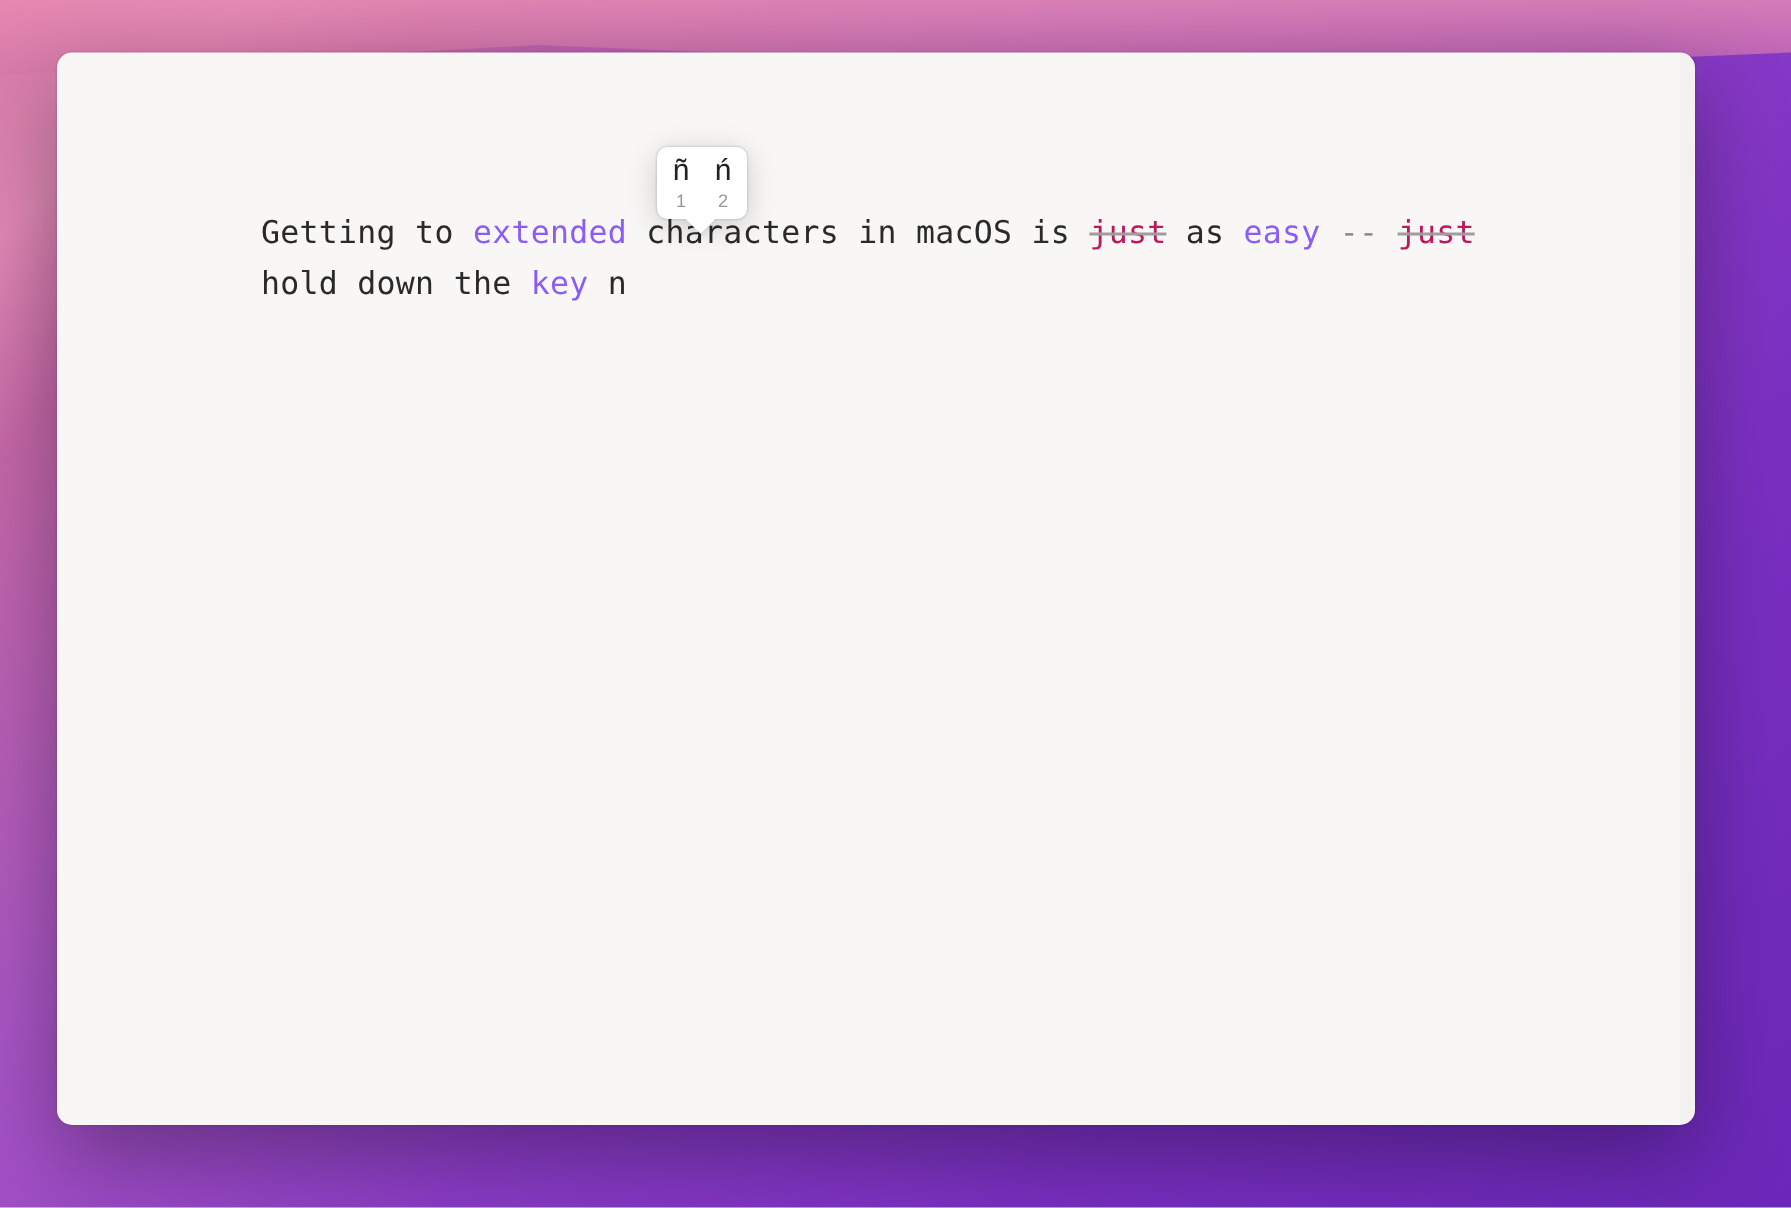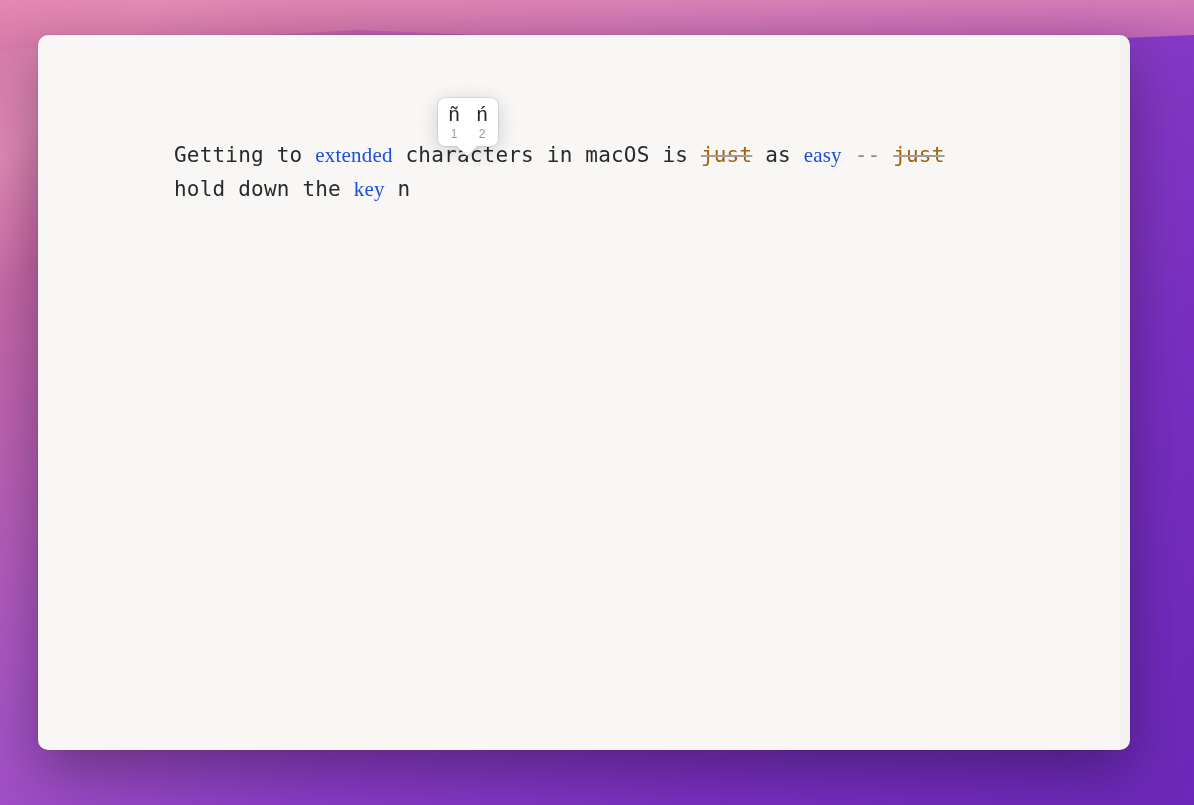--- a/index.html
+++ b/index.html
@@ -69,26 +69,25 @@
     .scrollbar-track {
       position: absolute;
       right: 0;
       top: 0;
       bottom: 0;
       width: 10px;
       background: rgba(0,0,0,0.02);
     }
 
     .highlight {
-      color: #1d4ed8;
-      font-family: Liberation Serif, serif;
+      color: #8b5cf6;
     }
 
     .strike {
-      color: #a16207;
+      color: #be185d;
       text-decoration: line-through;
       text-decoration-color: #9e9e9e;
       margin-top: 12px;
     }
 
     .dim {
       color: #8a8a8a;
     }
 
     

